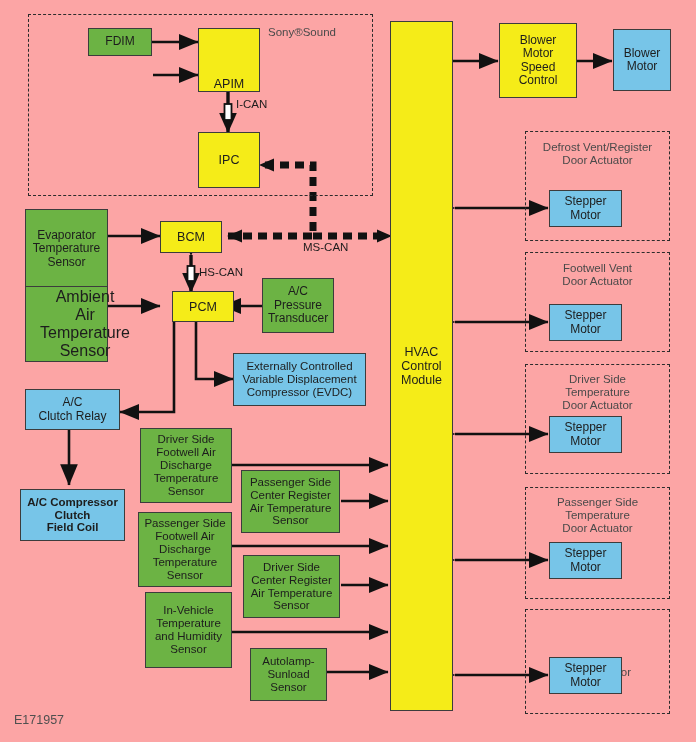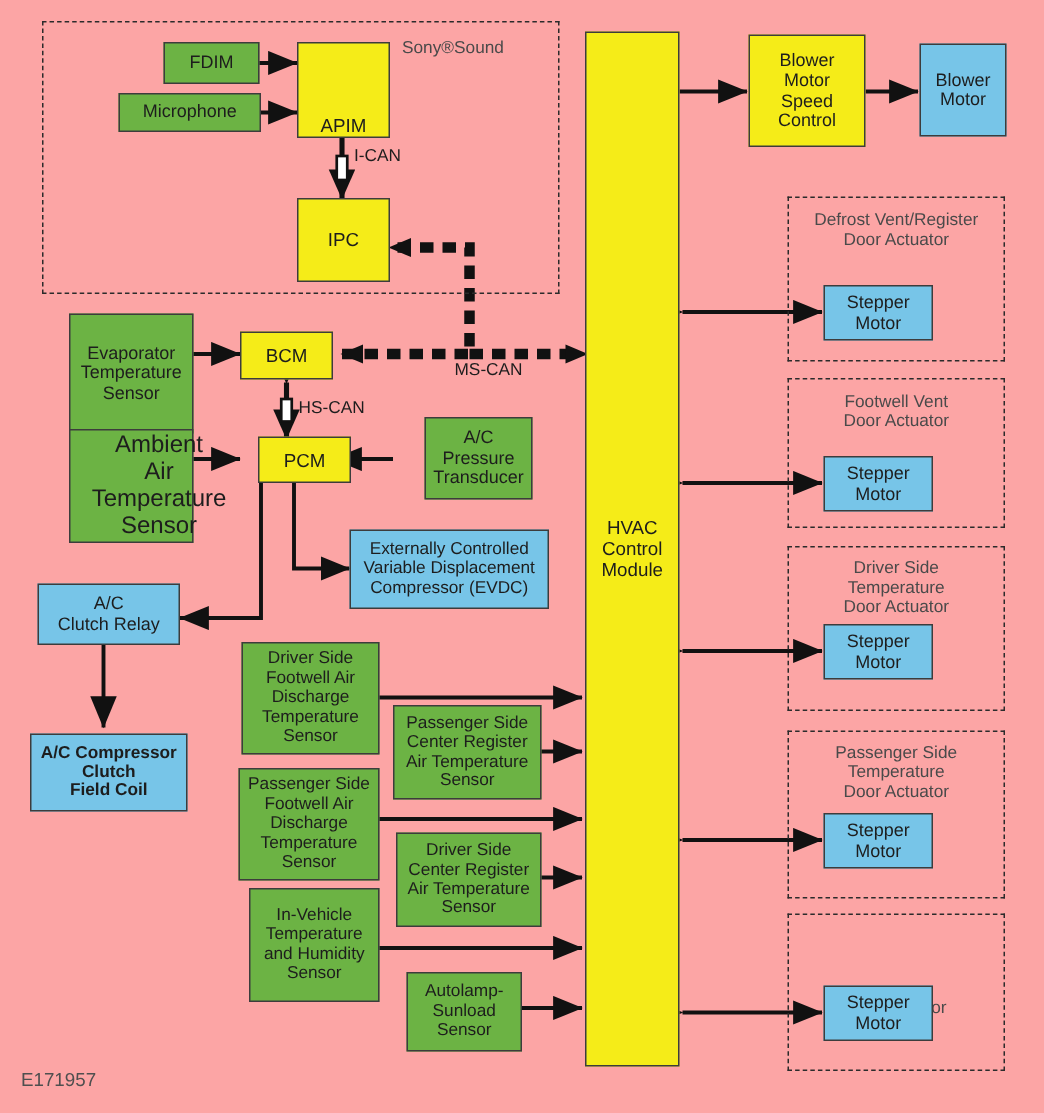--- a/index.html
+++ b/index.html
@@ -3,21 +3,21 @@
 <meta charset="utf-8">
 <style>
   html,body{margin:0;padding:0;background:#ffffff;}
   body{font-family:"Liberation Sans",sans-serif;}
   #stage{position:relative;width:696px;height:742px;background:#fca5a5;overflow:hidden;}
   #svgroot{position:absolute;left:0;top:0;width:696px;height:742px;}
   .node{position:absolute;box-sizing:border-box;display:flex;align-items:center;
         justify-content:center;text-align:center;color:#1d1d1d;
         font-family:"Liberation Sans",sans-serif;line-height:1.12;
         border:1.2px solid #3c3c3c;}
-  .green{background:#6cb344;margin-left:21px;}
+  .green{background:#6cb344;}
   .yellow{background:#f5ec18;}
   .blue{background:#77c5e8;}
   .grp{position:absolute;box-sizing:border-box;border:1.7px dashed #2b2b2b;background:transparent;}
   .grplabel{position:absolute;text-align:center;color:#4a4a4a;
             font-family:"Liberation Sans",sans-serif;line-height:1.14;}
   .canlabel{position:absolute;color:#1d1d1d;font-family:"Liberation Sans",sans-serif;}
   .figid{position:absolute;color:#4f4f4f;font-family:"Liberation Sans",sans-serif;}
   .sonylabel{position:absolute;color:#4a4a4a;font-family:"Liberation Sans",sans-serif;}
   .inner{padding:0 2px;}
 </style>
@@ -112,23 +112,20 @@
   <div class="grplabel" style="left:527px;top:496px;width:141px;font-size:11.5px;">Passenger Side<br>Temperature<br>Door Actuator</div>
   <div class="grplabel" style="left:527px;top:650px;width:141px;font-size:11.5px;margin-top:16px;">Air Inlet Door<br>Actuator</div>
 
   <div class="canlabel" style="left:236px;top:98px;font-size:11.5px;">I-CAN</div>
   <div class="canlabel" style="left:199px;top:266px;font-size:11.5px;text-align:center;">HS-CAN</div>
   <div class="canlabel" style="left:303px;top:241px;font-size:11.5px;">MS-CAN</div>
 
   <div class="node green" style="left:88px;top:28px;width:64px;height:28px;font-size:12px;">
     <span class="inner">FDIM</span>
   </div>
-  <div class="node green" style="left:58px;top:62px;width:95px;height:26px;font-size:12px;">
-    <span class="inner">Microphone</span>
-  </div>
   <div class="node yellow" style="left:198px;top:28px;width:62px;height:64px;font-size:12.5px;align-items:flex-end;">
     <span class="inner">APIM</span>
   </div>
   <div class="node yellow" style="left:198px;top:132px;width:62px;height:56px;font-size:12.5px;">
     <span class="inner">IPC</span>
   </div>
 
   <div class="node green" style="left:25px;top:209px;width:83px;height:80px;font-size:12px;">
     <span class="inner">Evaporator<br>Temperature<br>Sensor</span>
   </div>

